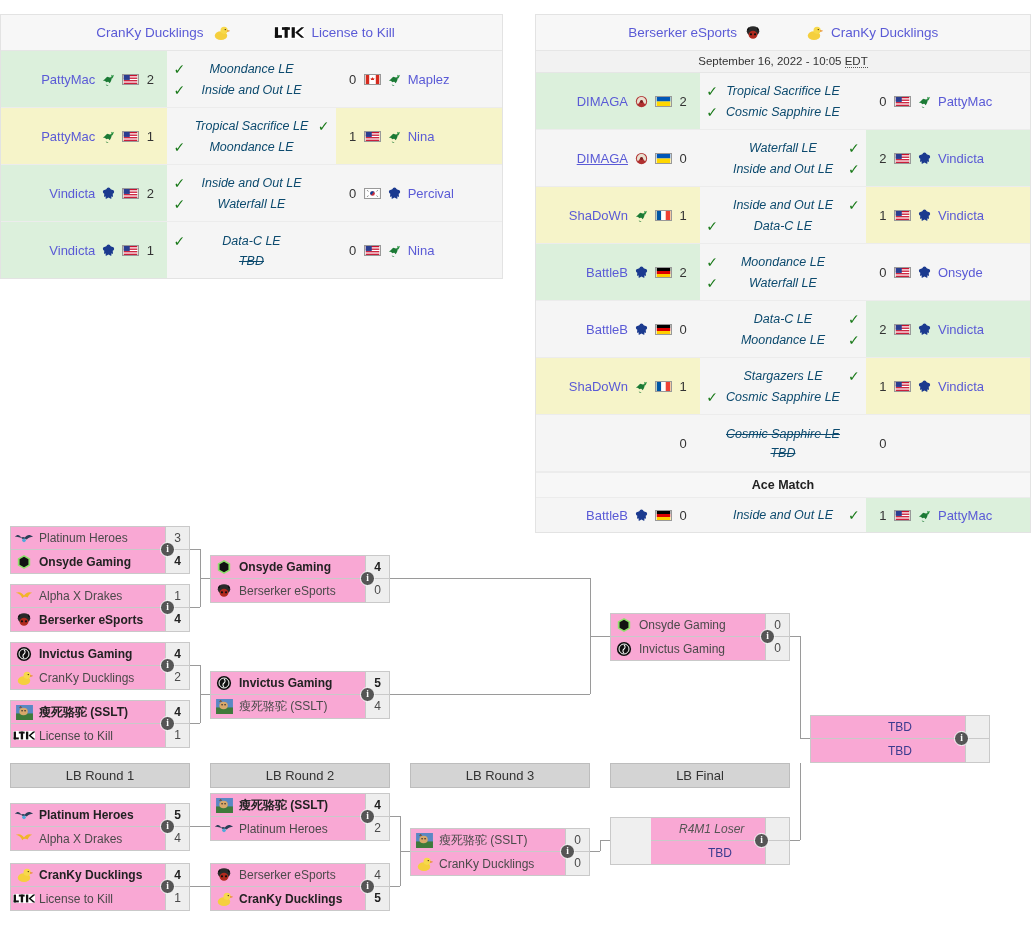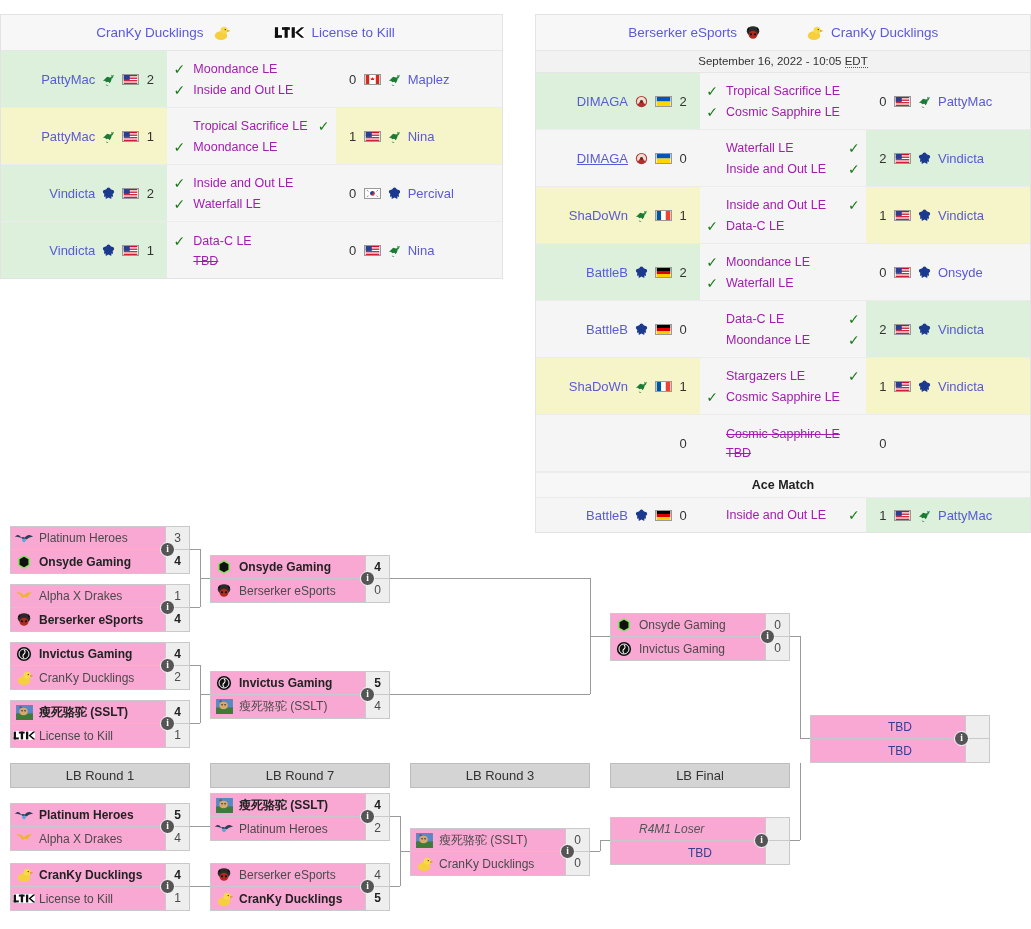--- a/index.html
+++ b/index.html
@@ -33,21 +33,21 @@
   .mcell.mid{width:33.6%;flex-direction:column;justify-content:center;
     background:#f5f5f5;padding:7px 4px;gap:5px;}
   .w-green{background:#dcf0dc;}
   .w-yellow{background:#f6f4c9;}
   .w-none{background:#f5f5f5;}
   .pname{color:#5a5ad6;font-size:13px;white-space:nowrap;}
   .pname.u{text-decoration:underline;}
   .score{font-size:13px;color:#333;min-width:10px;text-align:center;}
   .maprow{display:flex;align-items:center;width:100%;gap:6px;font-size:12.5px;}
   .maprow .ck{width:16px;text-align:center;color:#1a7a1a;font-weight:bold;font-size:14px;flex:0 0 16px;}
-  .maprow .mname{flex:1 1 auto;text-align:left;color:#a21caf;white-space:nowrap;}
+  .maprow .mname{flex:1 1 auto;text-align:center;color:#0c4a6e;white-space:nowrap;font-style:italic;}
   .ace-head{text-align:center;font-weight:bold;font-size:12.5px;padding:5px 0;
     background:#f7f7f7;border-bottom:1px solid #ececec;border-top:1px solid #ececec;}
   .mrow.slim{min-height:34px;}
 
   
   .ico{display:inline-block;vertical-align:middle;flex:0 0 auto;}
   .flag{width:17px;height:11px;border:1px solid #999;box-sizing:border-box;display:inline-block;}
   .race{width:15px;height:15px;}
 
   
@@ -991,35 +991,35 @@
             <circle cx="13.5" cy="6" r="4" fill="#f7d94a"></circle>
             <path d="M17 5.6l3.5 1-3.5 1.4z" fill="#e88b22"></path>
             <circle cx="14.8" cy="5.2" r="0.8" fill="#3a2a10"></circle>
           </svg>
         </span>
         <span class="bname">CranKy Ducklings</span>
         <span class="bscore">0</span>
       </div>
     </div>
     <div class="infoi" style="left: 560px; top: 324px;">i</div>
-    <div class="bx" style="left: 610px; top: 297px; width: 180px;">
+    <div class="bx" style="left: 610px; top: 297px; width: 180px; padding-left: 40px;">
       <div class="bteam">
         <span class="logo"></span>
         <span class="bname ital">R4M1 Loser</span>
         <span class="bscore"></span>
       </div>
       <div class="bteam">
         <span class="logo"></span>
         <span class="bname tbd"><span>TBD</span></span>
         <span class="bscore"></span>
       </div>
     </div>
     <div class="infoi" style="left: 754px; top: 313px;">i</div>
     <div class="rlabel" style="left: 10px; top: 243px; width: 180px;">LB Round 1</div>
-    <div class="rlabel" style="left: 210px; top: 243px; width: 180px;">LB Round 7</div>
+    <div class="rlabel" style="left: 210px; top: 243px; width: 180px;">LB Round 2</div>
     <div class="rlabel" style="left: 410px; top: 243px; width: 180px;">LB Round 3</div>
     <div class="rlabel" style="left: 610px; top: 243px; width: 180px;">LB Final</div>
     <div class="ln lnh" style="left: 190px; top: 29px; width: 10px; height: 1px;"></div>
     <div class="ln lnv" style="left: 200px; top: 29px; width: 1px; height: 29px;"></div>
     <div class="ln lnh" style="left: 200px; top: 58px; width: 10px; height: 1px;"></div>
     <div class="ln lnh" style="left: 190px; top: 87px; width: 10px; height: 1px;"></div>
     <div class="ln lnv" style="left: 200px; top: 58px; width: 1px; height: 29px;"></div>
     <div class="ln lnh" style="left: 190px; top: 145px; width: 10px; height: 1px;"></div>
     <div class="ln lnv" style="left: 200px; top: 145px; width: 1px; height: 29px;"></div>
     <div class="ln lnh" style="left: 200px; top: 174px; width: 10px; height: 1px;"></div>

